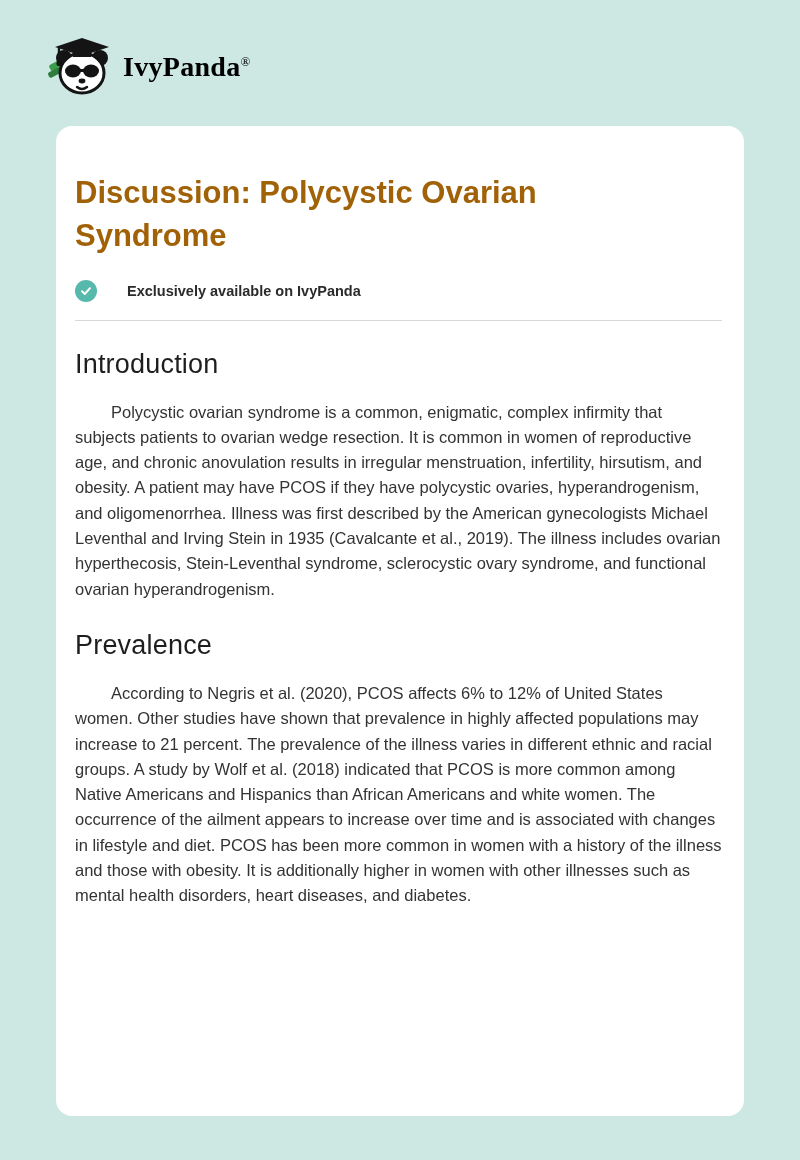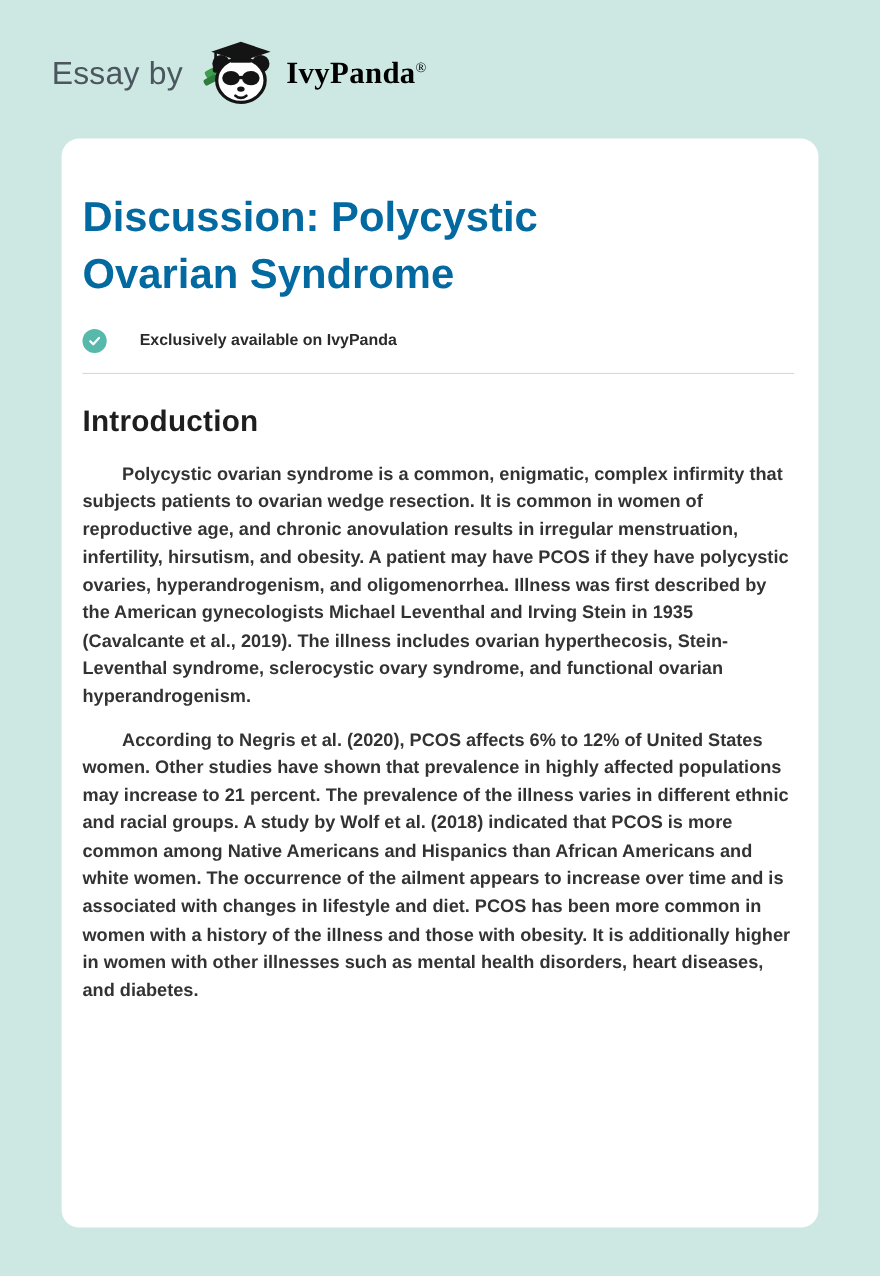--- a/index.html
+++ b/index.html
@@ -43,24 +43,24 @@
     vertical-align: 10px;
   }
   .card {
     background: #ffffff;
     border-radius: 16px;
     margin: 0 56px;
     padding: 46px 22px 60px 19px;
     min-height: 990px;
   }
   .doc-title {
-    font-size: 38px;
+    font-size: 31px;
     line-height: 1.38;
     font-weight: 700;
-    color: #0369a1;
+    color: #a16207;
     max-width: 560px;
     margin-bottom: 22px;
   }
   .badge-row {
     display: flex;
     align-items: center;
     gap: 10px;
     padding-bottom: 18px;
     border-bottom: 1px solid #d8d8d8;
     margin-bottom: 10px;
@@ -77,41 +77,39 @@
   }
   .check-circle svg { display: block; }
   .badge-text {
     font-size: 14.5px;
     font-weight: 700;
     color: #2b2b2b;
     margin-left: 20px;
   }
   .section-heading {
     font-size: 27px;
-    font-weight: 700;
+    font-weight: 400;
     color: #1e1e1e;
     margin-top: 28px;
     margin-bottom: 20px;
     letter-spacing: 0.2px;
   }
   .para {
     font-size: 16.5px;
     line-height: 25.3px;
     color: #333333;
     text-indent: 36px;
     margin-bottom: 14px;
     max-width: 652px;
-    font-weight: bold;
   }
 </style>
 </head>
 <body>
 
 <header class="site-header">
-  <span class="essay-by">Essay by</span>
   <span class="logo-wrap">
     <span class="logo-icon">
       <svg width="66" height="62" viewBox="0 0 66 62">
 
         <rect x="2" y="26" width="14" height="7" rx="2" fill="#3f9d4e" transform="rotate(-28 9 29)"></rect>
         <rect x="1" y="34" width="13" height="6" rx="2" fill="#2f7d3e" transform="rotate(-28 7 37)"></rect>
 
         <circle cx="17" cy="22" r="8" fill="#141414"></circle>
         <circle cx="53" cy="22" r="8" fill="#141414"></circle>
 
@@ -145,18 +143,19 @@
     </span>
     <span class="badge-text">Exclusively available on IvyPanda</span>
   </div>
 
   <section>
     <h2 class="section-heading">Introduction</h2>
     <p class="para">Polycystic ovarian syndrome is a common, enigmatic, complex infirmity that subjects patients to ovarian wedge resection. It is common in women of reproductive age, and chronic anovulation results in irregular menstruation, infertility, hirsutism, and obesity. A patient may have PCOS if they have polycystic ovaries, hyperandrogenism, and oligomenorrhea. Illness was first described by the American gynecologists Michael Leventhal and Irving Stein in 1935 (Cavalcante et al., 2019). The illness includes ovarian hyperthecosis, Stein-Leventhal syndrome, sclerocystic ovary syndrome, and functional ovarian hyperandrogenism.</p>
   </section>
 
   <section>
+    <h2 class="section-heading">Prevalence</h2>
     <p class="para">According to Negris et al. (2020), PCOS affects 6% to 12% of United States women. Other studies have shown that prevalence in highly affected populations may increase to 21 percent. The prevalence of the illness varies in different ethnic and racial groups. A study by Wolf et al. (2018) indicated that PCOS is more common among Native Americans and Hispanics than African Americans and white women. The occurrence of the ailment appears to increase over time and is associated with changes in lifestyle and diet. PCOS has been more common in women with a history of the illness and those with obesity. It is additionally higher in women with other illnesses such as mental health disorders, heart diseases, and diabetes.</p>
   </section>
 
   <section>
   </section>
 </main>
 
 </body></html>

